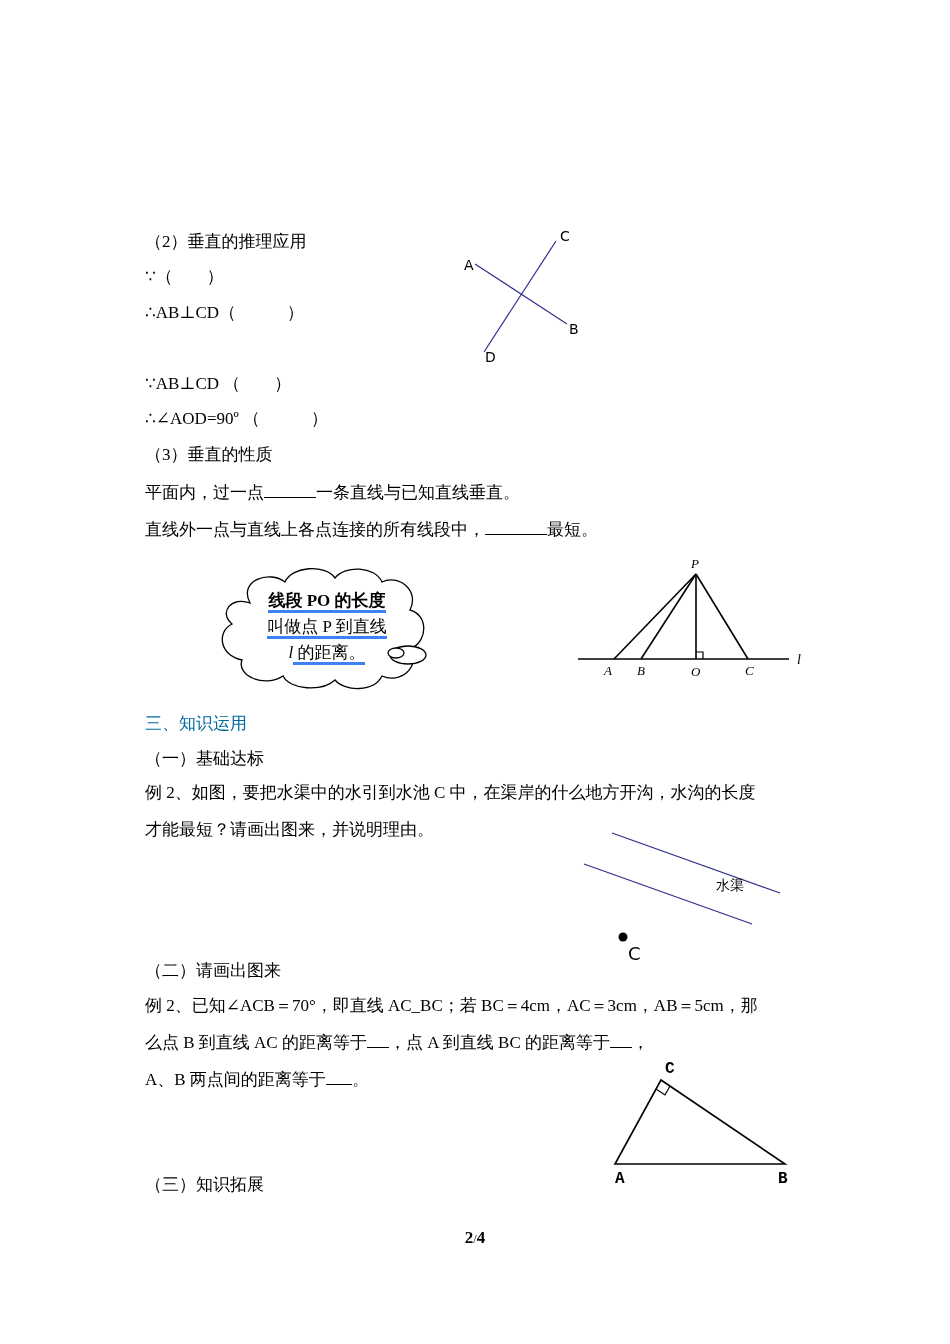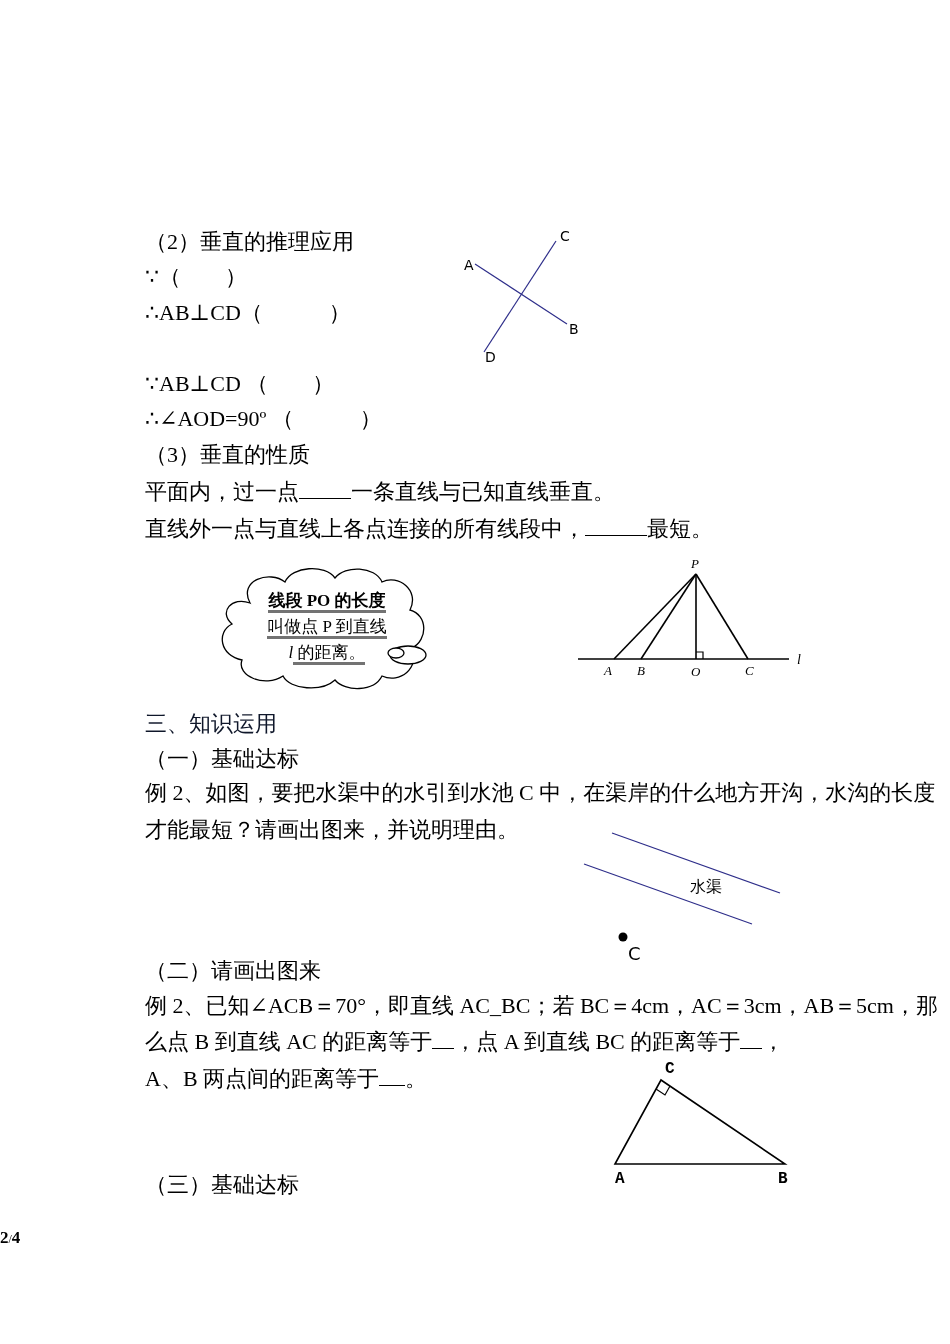--- a/index.html
+++ b/index.html
@@ -1,25 +1,25 @@
 <!DOCTYPE html>
 <html><head>
 <meta charset="utf-8">
 <style>
   html, body { margin:0; padding:0; background:#ffffff; }
   body { width:950px; height:1344px; position:relative; overflow:hidden;
          font-family:"Liberation Serif","DejaVu Serif",serif; color:#000; }
-  .line { position:absolute; left:145px; font-size:22px; line-height:22px; white-space:nowrap; }
-  .red { color:#0f172a; }
+  .line { position:absolute; left:145px; font-size:17px; line-height:22px; white-space:nowrap; }
+  .red { color:#0369a1; }
   .blank { display:inline-block; border-bottom:1.5px solid #000; height:16px; vertical-align:baseline; }
   svg.fig { position:absolute; left:0; top:0; }
   .cloud-text { position:absolute; left:252px; top:588px; width:150px; text-align:center;
                 font-size:17px; line-height:26px; }
-  .cloud-text span.u { border-bottom:3px solid #737373; }
-  .pg { position:absolute; left:0; width:950px; top:1228px; text-align:left; font-size:17px; font-weight:bold; }
+  .cloud-text span.u { border-bottom:3px solid #3b82f6; }
+  .pg { position:absolute; left:0; width:950px; top:1228px; text-align:center; font-size:17px; font-weight:bold; }
   .pg .slash { font-weight:normal; font-size:12px; }
 </style>
 </head>
 <body>
 
 <div class="line" style="top:231px">（2）垂直的推理应用</div>
 <div class="line" style="top:266px">∵（　　）</div>
 <div class="line" style="top:302px">∴AB⊥CD（　　　）</div>
 <div class="line" style="top:373px">∵AB⊥CD （　　）</div>
 <div class="line" style="top:408px">∴∠AOD=90º （　　　）</div>
@@ -84,33 +84,33 @@
 <div style="position:absolute;left:637px;top:663px;font-size:13px;font-style:italic;">B</div>
 <div style="position:absolute;left:691px;top:664px;font-size:13px;font-style:italic;">O</div>
 <div style="position:absolute;left:745px;top:663px;font-size:13px;font-style:italic;">C</div>
 <div style="position:absolute;left:797px;top:652px;font-size:14px;font-style:italic;">l</div>
 
 <div class="line red" style="top:713px">三、知识运用</div>
 <div class="line" style="top:748px">（一）基础达标</div>
 <div class="line" style="top:782px">例 2、如图，要把水渠中的水引到水池 C 中，在渠岸的什么地方开沟，水沟的长度</div>
 <div class="line" style="top:819px">才能最短？请画出图来，并说明理由。</div>
 
-<div style="position:absolute;left:690px;top:877px;font-family:'DejaVu Sans',sans-serif;font-size:16px;">水渠</div>
+<div style="position:absolute;left:716px;top:877px;font-family:'DejaVu Sans',sans-serif;font-size:14px;">水渠</div>
 <div style="position:absolute;left:628px;top:943px;font-family:'DejaVu Sans',sans-serif;font-size:18px;">C</div>
 
 <div class="line" style="top:960px">（二）请画出图来</div>
 <div class="line" style="top:995px">例 2、已知∠ACB＝70°，即直线 AC_BC；若 BC＝4cm，AC＝3cm，AB＝5cm，那</div>
 <div class="line" style="top:1031px">
   <span>么点 B 到直线 AC 的距离等于</span><span class="blank" style="width:22px"></span><span>，点 A 到直线 BC 的距离等于</span><span class="blank" style="width:22px"></span><span>，</span>
 </div>
 <div class="line" style="top:1068px">
   <span>A、B 两点间的距离等于</span><span class="blank" style="width:26px"></span><span>。</span>
 </div>
 
 <div style="position:absolute;left:665px;top:1060px;font-family:'Liberation Mono',monospace;font-size:16px;font-weight:bold;">C</div>
 <div style="position:absolute;left:615px;top:1170px;font-family:'Liberation Mono',monospace;font-size:16px;font-weight:bold;">A</div>
 <div style="position:absolute;left:778px;top:1170px;font-family:'Liberation Mono',monospace;font-size:16px;font-weight:bold;">B</div>
 
-<div class="line" style="top:1174px">（三）基础达标</div>
+<div class="line" style="top:1174px">（三）知识拓展</div>
 
 <div class="pg">
   <span>2</span><span class="slash">/</span><span>4</span>
 </div>
 
 </body></html>

